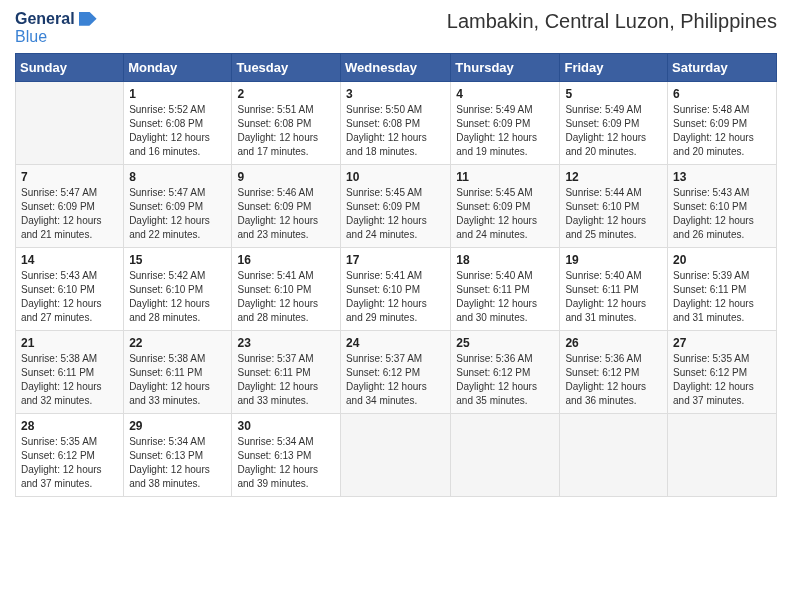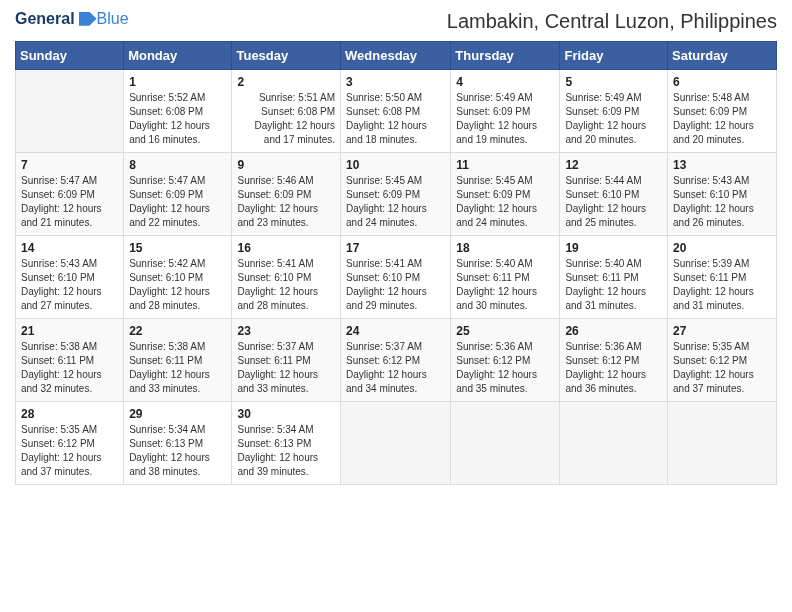--- a/index.html
+++ b/index.html
@@ -11,21 +11,21 @@
       padding: 10px 15px;
     }
     .header-section {
       display: flex;
       justify-content: space-between;
       align-items: flex-start;
       margin-bottom: 8px;
     }
     .logo {
       display: flex;
-      flex-direction: row;
+      flex-direction: column;
       align-items: flex-start;
       font-size: 18px;
       font-weight: bold;
       color: #1a3a6b;
       line-height: 1.1;
     }
     .logo-general { font-weight: bold; color: #1a3a6b; font-size: 16px; }
     .logo-blue { color: #3b82d4; font-size: 16px; font-weight: normal; }
     .logo-icon {
       display: inline-block;
@@ -125,21 +125,21 @@
         <td class="empty-cell"></td>
         <td>
           <span class="day-number">1</span>
           <div class="day-info" style="white-space: pre-wrap;">Sunrise: 5:52 AM
 Sunset: 6:08 PM
 Daylight: 12 hours
 and 16 minutes.</div>
         </td>
         <td>
           <span class="day-number">2</span>
-          <div class="day-info" style="white-space: pre-wrap; text-align: right;">Sunrise: 5:51 AM
+          <div class="day-info" style="white-space: pre-wrap;">Sunrise: 5:51 AM
 Sunset: 6:08 PM
 Daylight: 12 hours
 and 17 minutes.</div>
         </td>
         <td>
           <span class="day-number">3</span>
           <div class="day-info" style="white-space: pre-wrap;">Sunrise: 5:50 AM
 Sunset: 6:08 PM
 Daylight: 12 hours
 and 18 minutes.</div>

